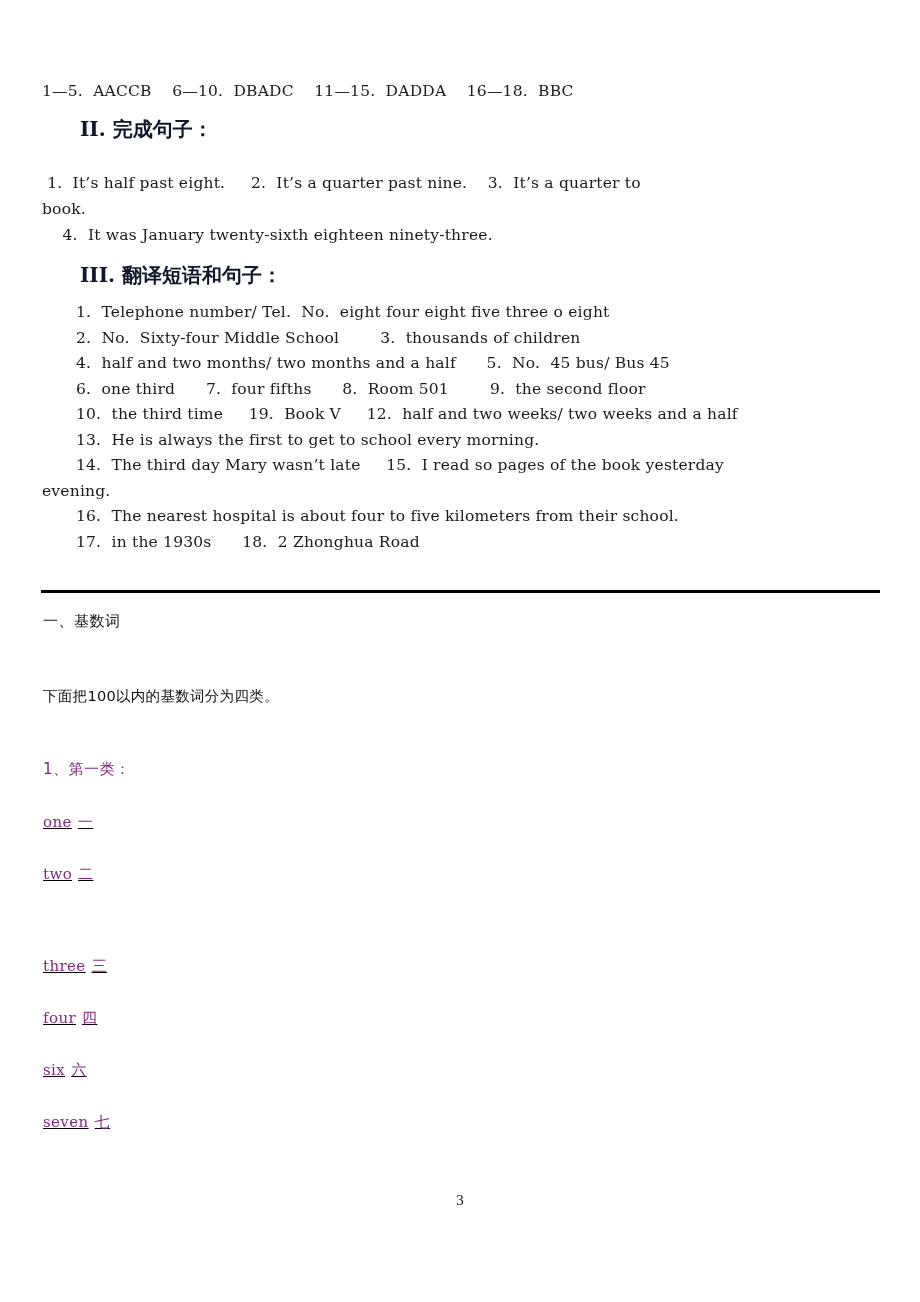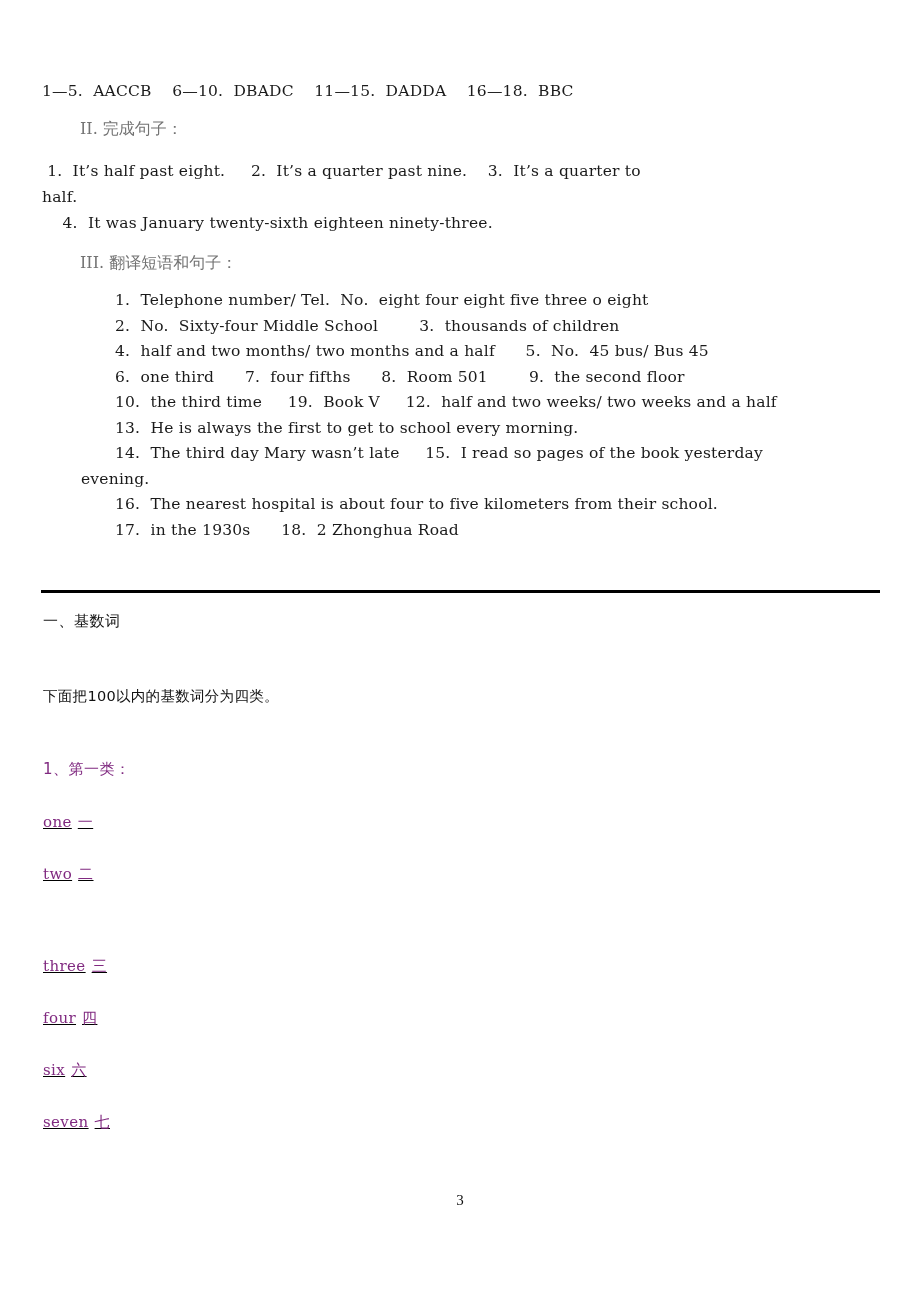--- a/index.html
+++ b/index.html
@@ -36,32 +36,33 @@
     font-size: 15.5px;
     line-height: 26px;
     color: #1a1a1a;
     white-space: pre-wrap;
     letter-spacing: 0.2px;
   }
   .ans-line.indent-sm { text-indent: 34px; }
 
   .ans-head {
     font-family: "DejaVu Serif", "Liberation Serif", serif;
-    font-size: 16px;
+    font-size: 20px;
     line-height: 26px;
-    color: #737373;
+    color: #0f172a;
     text-indent: 38px;
+    font-weight: bold;
   }
 
   .blk-1 { margin-top: 0px; }
   .blk-2 { margin-top: 12px; }
-  .blk-3 { margin-top: 16px; }
+  .blk-3 { margin-top: 28px; }
   .blk-4 { margin-top: 14px; }
 
-  .list-tight .ans-line { line-height: 25.5px; margin-left: 39px; }
+  .list-tight .ans-line { line-height: 25.5px; }
 
   
   .divider {
     position: absolute;
     left: 41px;
     top: 590px;
     width: 839px;
     height: 3px;
     background: #000000;
   }
@@ -134,21 +135,21 @@
 
 <div class="page">
 
   <div class="answers">
 
     <div class="ans-line blk-1">1—5.  AACCB    6—10.  DBADC    11—15.  DADDA    16—18.  BBC</div>
 
     <div class="ans-head blk-2">II.  完成句子：</div>
 
     <div class="ans-line blk-3"> 1.  It’s half past eight.     2.  It’s a quarter past nine.    3.  It’s a quarter to</div>
-    <div class="ans-line">half.</div>
+    <div class="ans-line">book.</div>
     <div class="ans-line">    4.  It was January twenty-sixth eighteen ninety-three.</div>
 
     <div class="ans-head blk-4">III.  翻译短语和句子：</div>
 
     <div class="list-tight">
       <div class="ans-line indent-sm" style="margin-top:12px">1.  Telephone number/ Tel.  No.  eight four eight five three o eight</div>
       <div class="ans-line indent-sm">2.  No.  Sixty-four Middle School        3.  thousands of children</div>
       <div class="ans-line indent-sm">4.  half and two months/ two months and a half      5.  No.  45 bus/ Bus 45</div>
       <div class="ans-line indent-sm">6.  one third      7.  four fifths      8.  Room 501        9.  the second floor</div>
       <div class="ans-line indent-sm">10.  the third time     19.  Book V     12.  half and two weeks/ two weeks and a half</div>

